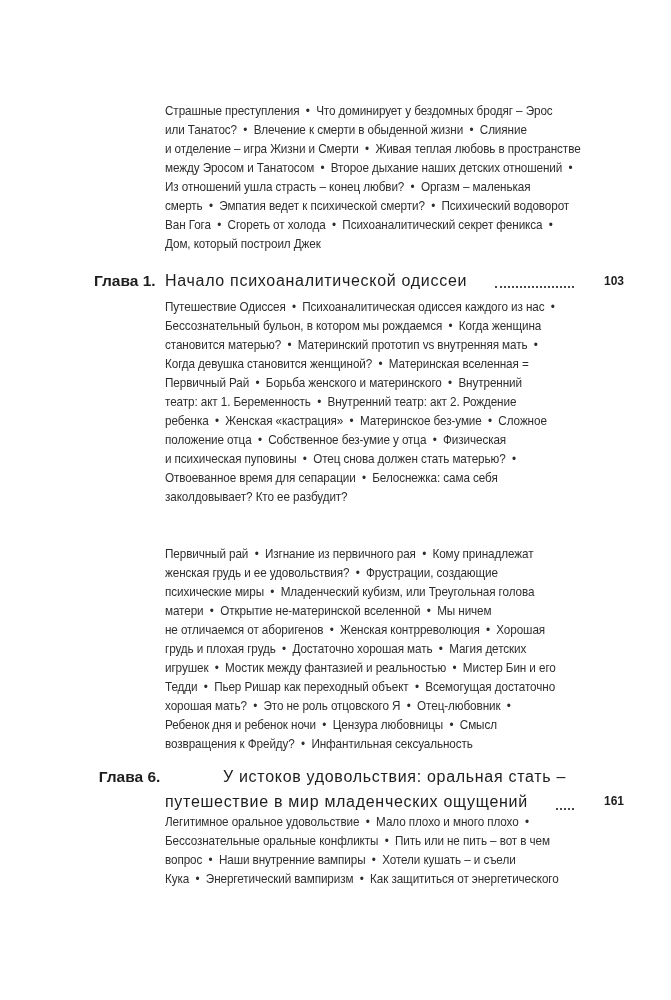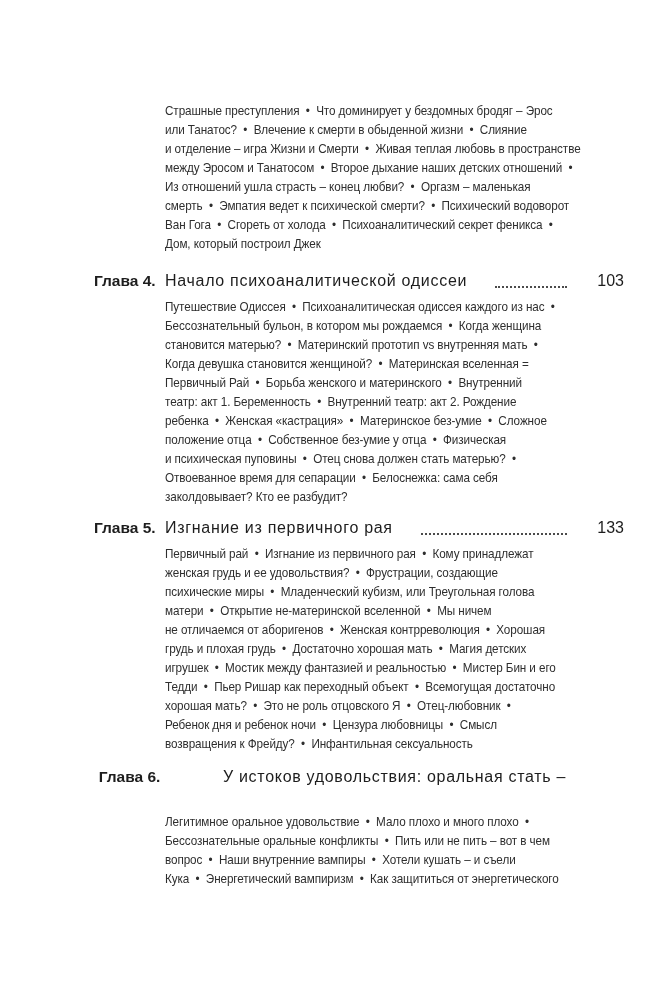--- a/index.html
+++ b/index.html
@@ -43,86 +43,81 @@
   .two-line .ch-label,
   .two-line .ch-title,
   .two-line .ch-page{line-height:25px;text-align:center;}
   .leader{
     flex:1;min-width:18px;
     border-bottom:2px dotted #4b4b4b;
     margin:0 5px 4px 3px;
   }
   .ch-page{
     flex:none;
-    font-weight:normal;font-size:16px;line-height:22px;
+    font-weight:bold;font-size:12px;line-height:22px;
     color:#1d1d1d;
   }
 </style>
 </head>
 <body>
 
 <div class="page">
 
   <div class="topics" style="top:101px">Страшные преступления  •  Что доминирует у бездомных бродяг – Эрос
 или Танатос?  •  Влечение к смерти в обыденной жизни  •  Слияние
 и отделение – игра Жизни и Смерти  •  Живая теплая любовь в пространстве
 между Эросом и Танатосом  •  Второе дыхание наших детских отношений  •
 Из отношений ушла страсть – конец любви?  •  Оргазм – маленькая
 смерть  •  Эмпатия ведет к психической смерти?  •  Психический водоворот
 Ван Гога  •  Сгореть от холода  •  Психоаналитический секрет феникса  •
 Дом, который построил Джек</div>
 
   <div class="chapter-heading" style="top:270px">
-    <div class="ch-label">Глава 4.</div>
+    <div class="ch-label">Глава 1.</div>
     <div class="ch-right">
       <div class="title-row">
         <span class="ch-title">Начало психоаналитической одиссеи</span>
         <span class="leader"></span>
         <span class="ch-page">103</span>
       </div>
     </div>
   </div>
   <div class="topics" style="top:297px">Путешествие Одиссея  •  Психоаналитическая одиссея каждого из нас  •
 Бессознательный бульон, в котором мы рождаемся  •  Когда женщина
 становится матерью?  •  Материнский прототип vs внутренняя мать  •
 Когда девушка становится женщиной?  •  Материнская вселенная =
 Первичный Рай  •  Борьба женского и материнского  •  Внутренний
 театр: акт 1. Беременность  •  Внутренний театр: акт 2. Рождение
 ребенка  •  Женская «кастрация»  •  Материнское без-умие  •  Сложное
 положение отца  •  Собственное без-умие у отца  •  Физическая
 и психическая пуповины  •  Отец снова должен стать матерью?  •
 Отвоеванное время для сепарации  •  Белоснежка: сама себя
 заколдовывает? Кто ее разбудит?</div>
 
-  <div class="chapter-heading" style="top:517px">
-    <div class="ch-label">Глава 5.</div>
-    <div class="ch-right">
-      <div class="title-row">
-        <span class="ch-title">Изгнание из первичного рая</span>
-        <span class="leader"></span>
-        <span class="ch-page">133</span>
-      </div>
-    </div>
-  </div>
   <div class="topics" style="top:544px">Первичный рай  •  Изгнание из первичного рая  •  Кому принадлежат
 женская грудь и ее удовольствия?  •  Фрустрации, создающие
 психические миры  •  Младенческий кубизм, или Треугольная голова
 матери  •  Открытие не-материнской вселенной  •  Мы ничем
 не отличаемся от аборигенов  •  Женская контрреволюция  •  Хорошая
 грудь и плохая грудь  •  Достаточно хорошая мать  •  Магия детских
 игрушек  •  Мостик между фантазией и реальностью  •  Мистер Бин и его
 Тедди  •  Пьер Ришар как переходный объект  •  Всемогущая достаточно
 хорошая мать?  •  Это не роль отцовского Я  •  Отец-любовник  •
 Ребенок дня и ребенок ночи  •  Цензура любовницы  •  Смысл
 возвращения к Фрейду?  •  Инфантильная сексуальность</div>
 
   <div class="chapter-heading two-line" style="top:764px">
     <div class="ch-label">Глава 6.</div>
     <div class="ch-right">
       <div class="ch-title">У истоков удовольствия: оральная стать –</div>
+      <div class="title-row">
+        <span class="ch-title">путешествие в мир младенческих ощущений</span>
+        <span class="leader"></span>
+        <span class="ch-page">161</span>
+      </div>
     </div>
   </div>
   <div class="topics" style="top:812px">Легитимное оральное удовольствие  •  Мало плохо и много плохо  •
 Бессознательные оральные конфликты  •  Пить или не пить – вот в чем
 вопрос  •  Наши внутренние вампиры  •  Хотели кушать – и съели
 Кука  •  Энергетический вампиризм  •  Как защититься от энергетического</div>
 
 </div>
 
 </body></html>

